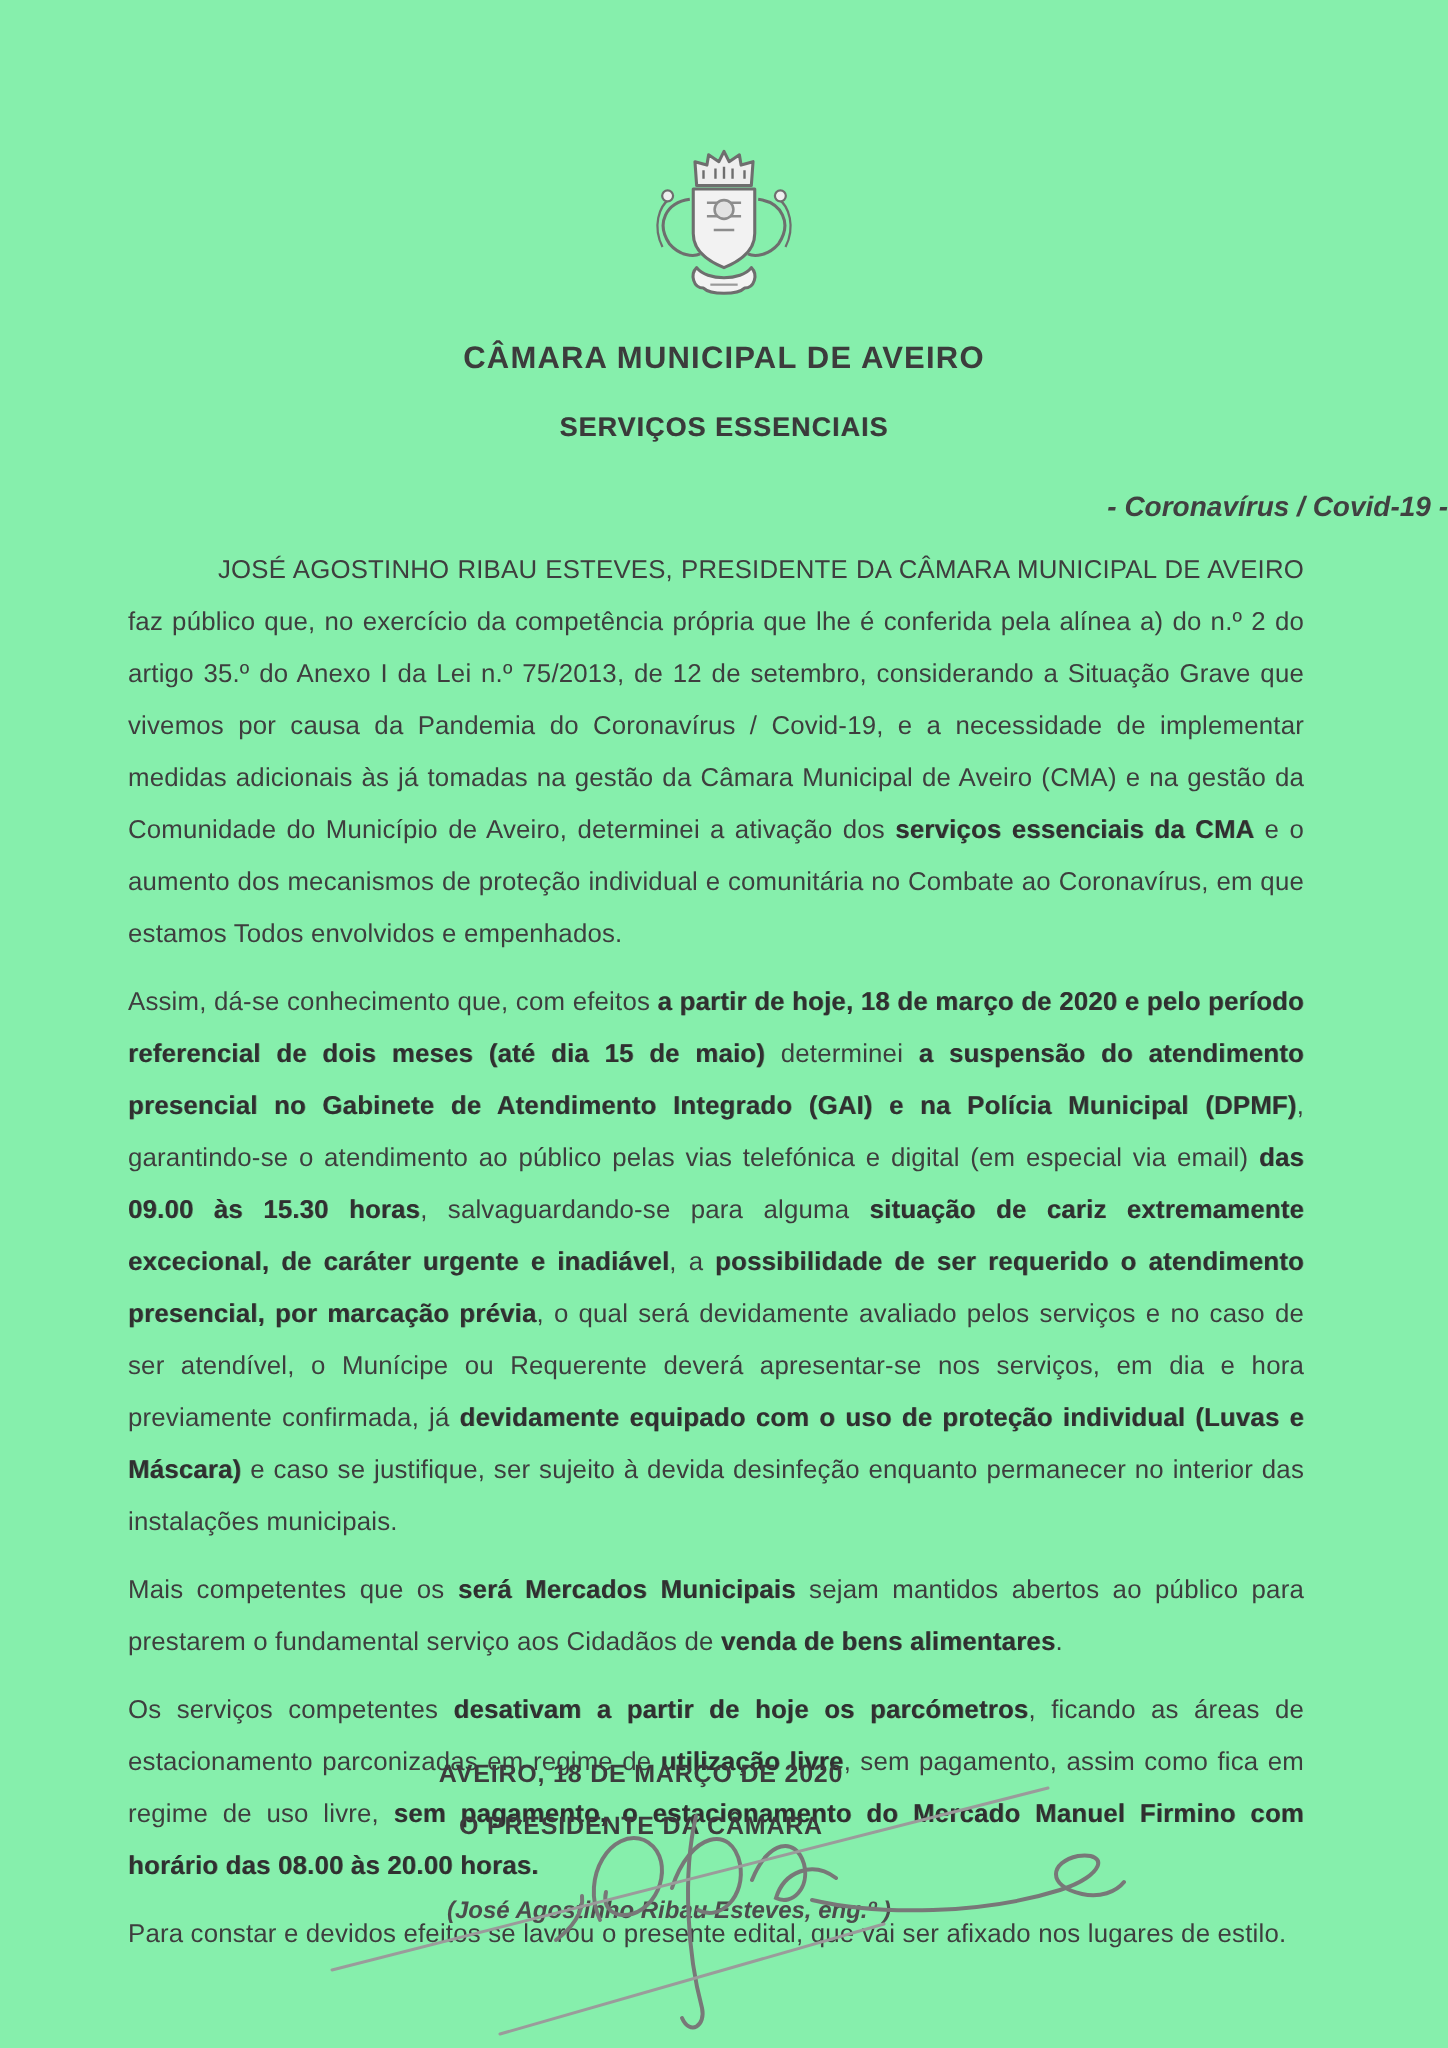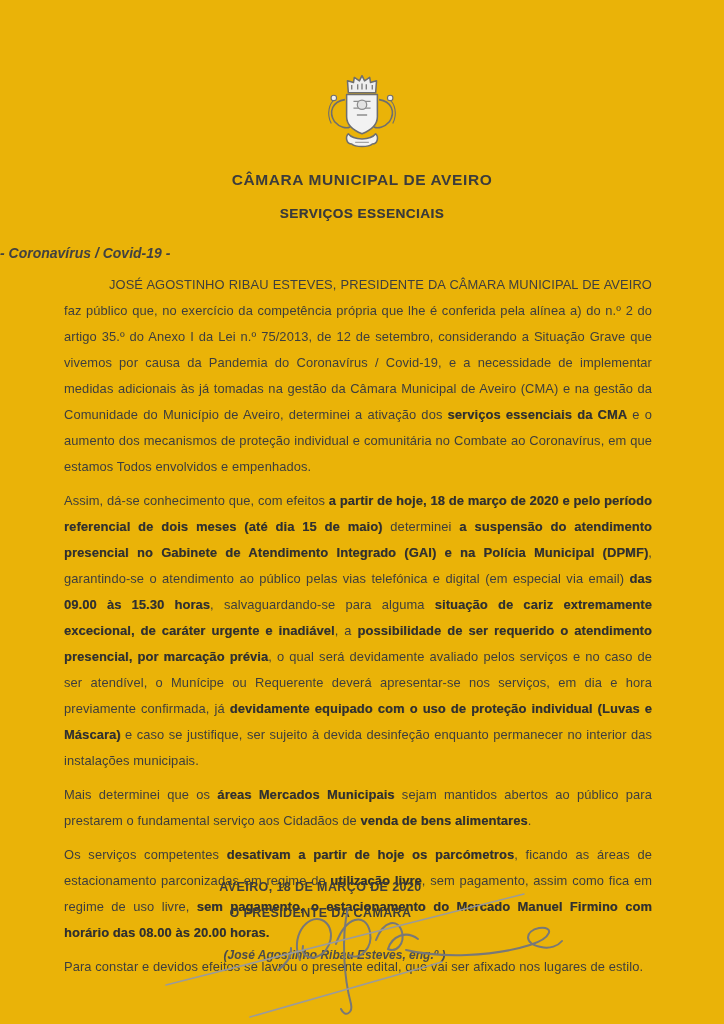--- a/index.html
+++ b/index.html
@@ -2,40 +2,40 @@
 <html><head>
 <meta charset="utf-8">
 <style>
   html,body{margin:0;padding:0;background:#ffffff;}
   body{
     width:724px;height:1024px;position:relative;overflow:hidden;
     font-family:"Liberation Sans","DejaVu Sans",sans-serif;
     color:#3e3e3e;
     -webkit-font-smoothing:antialiased;
   }
-  .page{position:absolute;inset:0;background:#eab308;}
+  .page{position:absolute;inset:0;background:#86efac;}
 
   
   .crest{width:86px;height:82px;margin:74px auto 0 auto;display:block;}
   .org{
     text-align:center;margin-top:14px;font-size:15.5px;line-height:19px;
     font-weight:bold;letter-spacing:0.6px;color:#3c3c3c;
   }
   .title{
     text-align:center;margin-top:11px;font-size:21px;line-height:24px;
     font-weight:bold;letter-spacing:0.8px;color:#383838;
     text-shadow:0.4px 0 0 rgba(56,56,56,0.6);
   }
   .subject{
     text-align:center;margin-top:17px;font-size:13.5px;line-height:16px;
     font-weight:bold;letter-spacing:0.5px;color:#3a3a3a;
     text-shadow:0.3px 0 0 rgba(56,56,56,0.55);
   }
   .subtitle{
-    text-align:left;margin-top:23px;font-size:14px;line-height:17px;
+    text-align:right;margin-top:23px;font-size:14px;line-height:17px;
     font-weight:bold;font-style:italic;color:#414141;
   }
 
   
   .bodytext{margin:10px 62px 0 64px;}
   .bodytext p{
     margin:0 10px 8px 0;font-size:12.9px;line-height:26px;
     text-align:justify;color:#3e3e3e;letter-spacing:0.1px;
   }
   .bodytext p.indent{text-indent:45px;}
@@ -85,21 +85,21 @@
     </svg>
   </div>
 
   <div class="org">CÂMARA MUNICIPAL DE AVEIRO</div>
   <div class="subject">SERVIÇOS ESSENCIAIS</div>
   <div class="subtitle">- Coronavírus / Covid-19 -</div>
 
   <div class="bodytext" id="paragraphs">
       <p class="indent"><span>JOSÉ AGOSTINHO RIBAU ESTEVES, PRESIDENTE DA CÂMARA MUNICIPAL DE AVEIRO faz público que, no exercício da competência própria que lhe é conferida pela alínea a) do n.º 2 do artigo 35.º do Anexo I da Lei n.º 75/2013, de 12 de setembro, considerando a Situação Grave que vivemos por causa da Pandemia do Coronavírus / Covid-19, e a necessidade de implementar medidas adicionais às já tomadas na gestão da Câmara Municipal de Aveiro (CMA) e na gestão da Comunidade do Município de Aveiro, determinei a ativação dos </span><span class="b">serviços essenciais da CMA</span><span> e o aumento dos mecanismos de proteção individual e comunitária no Combate ao Coronavírus, em que estamos Todos envolvidos e empenhados.</span></p>
       <p><span>Assim, dá-se conhecimento que, com efeitos </span><span class="b">a partir de hoje, 18 de março de 2020 e pelo período referencial de dois meses (até dia 15 de maio)</span><span> determinei </span><span class="b">a suspensão do atendimento presencial no Gabinete de Atendimento Integrado (GAI) e na Polícia Municipal (DPMF)</span><span>, garantindo-se o atendimento ao público pelas vias telefónica e digital (em especial via email) </span><span class="b">das 09.00 às 15.30 horas</span><span>, salvaguardando-se para alguma </span><span class="b">situação de cariz extremamente excecional, de caráter urgente e inadiável</span><span>, a </span><span class="b">possibilidade de ser requerido o atendimento presencial, por marcação prévia</span><span>, o qual será devidamente avaliado pelos serviços e no caso de ser atendível, o Munícipe ou Requerente deverá apresentar-se nos serviços, em dia e hora previamente confirmada, já </span><span class="b">devidamente equipado com o uso de proteção individual (Luvas e Máscara)</span><span> e caso se justifique, ser sujeito à devida desinfeção enquanto permanecer no interior das instalações municipais.</span></p>
-      <p><span>Mais determinei que os </span><span class="b">áreas Mercados Municipais</span><span> sejam mantidos abertos ao público para prestarem o fundamental serviço aos Cidadãos de </span><span class="b">venda de bens alimentares</span><span>.</span></p>
+      <p><span>Mais competentes que os </span><span class="b">será Mercados Municipais</span><span> sejam mantidos abertos ao público para prestarem o fundamental serviço aos Cidadãos de </span><span class="b">venda de bens alimentares</span><span>.</span></p>
       <p><span>Os serviços competentes </span><span class="b">desativam a partir de hoje os parcómetros</span><span>, ficando as áreas de estacionamento parconizadas em regime de </span><span class="b">utilização livre</span><span>, sem pagamento, assim como fica em regime de uso livre, </span><span class="b">sem pagamento, o estacionamento do Mercado Manuel Firmino com horário das 08.00 às 20.00 horas.</span></p>
       <p><span>Para constar e devidos efeitos se lavrou o presente edital, que vai ser afixado nos lugares de estilo.</span></p>
     </div>
 
   <div class="footer">
     <div class="date">AVEIRO, 18 DE MARÇO DE 2020</div>
     <div class="prez">O PRESIDENTE DA CÂMARA</div>
     <div class="signname">(José Agostinho Ribau Esteves, eng.º )</div>
     <svg class="signature" viewBox="0 0 460 140" xmlns="http://www.w3.org/2000/svg">
       <g fill="none" stroke="#787878" stroke-width="2" stroke-linecap="round">

